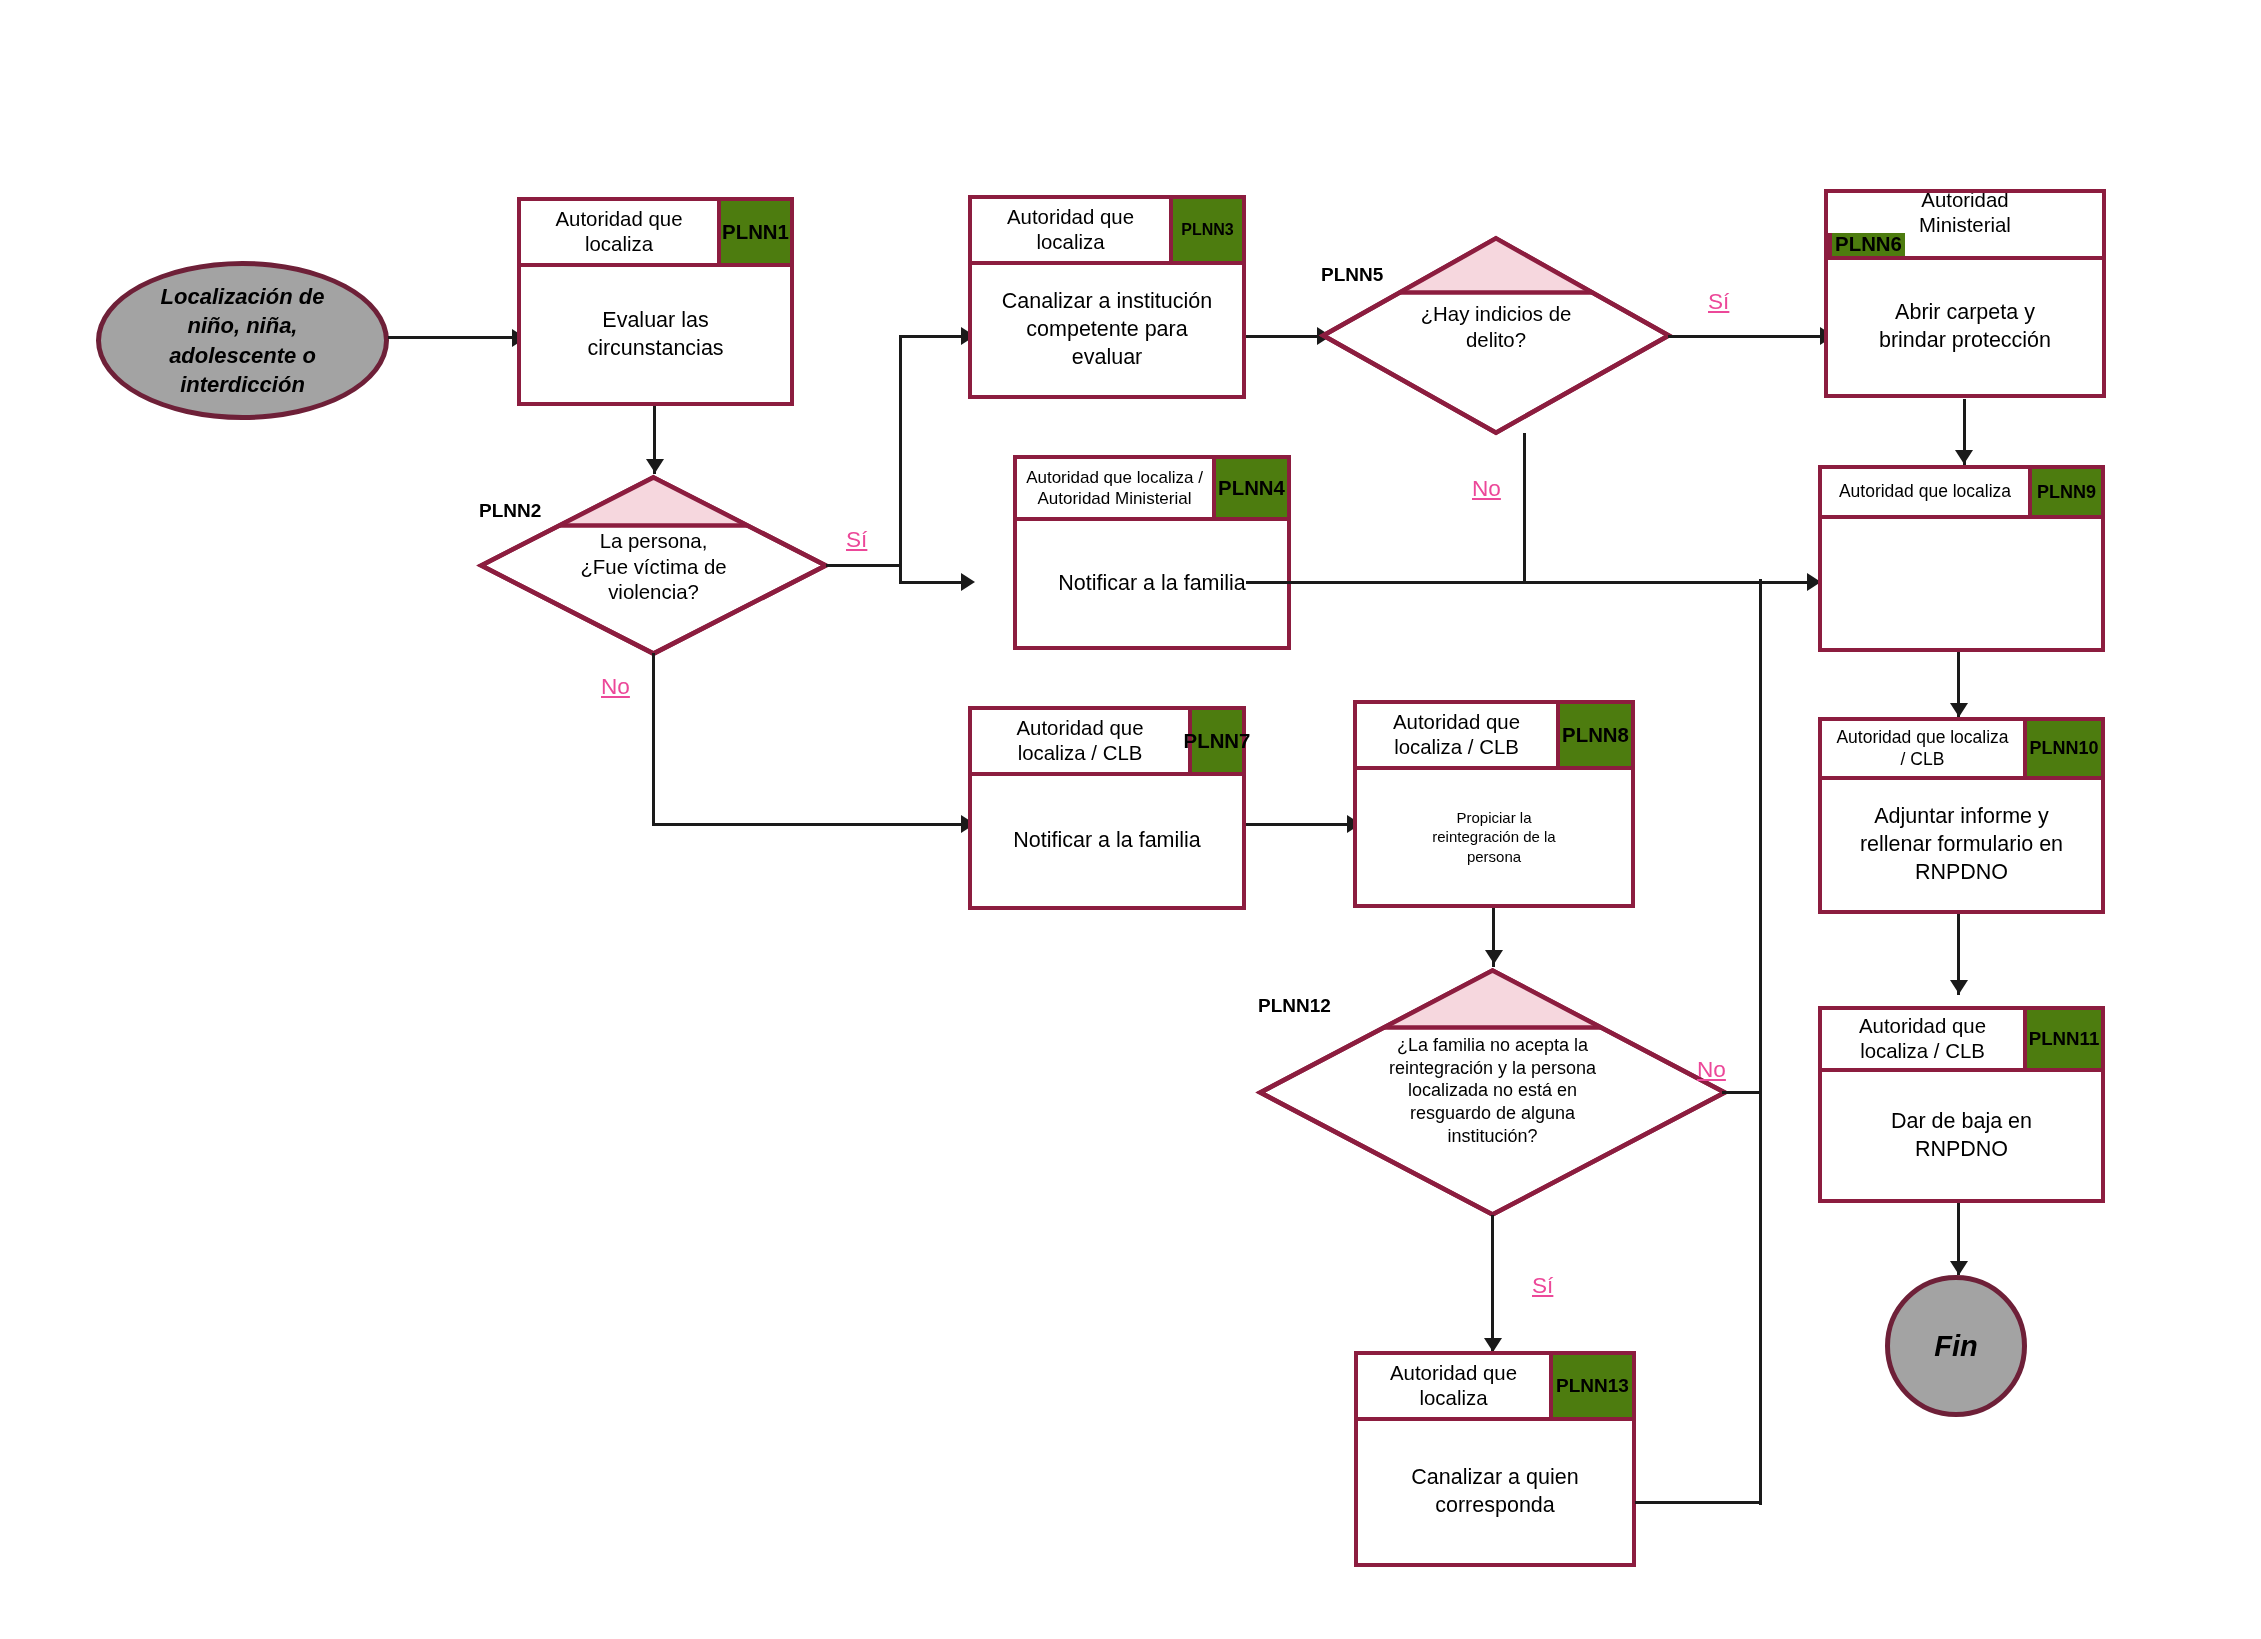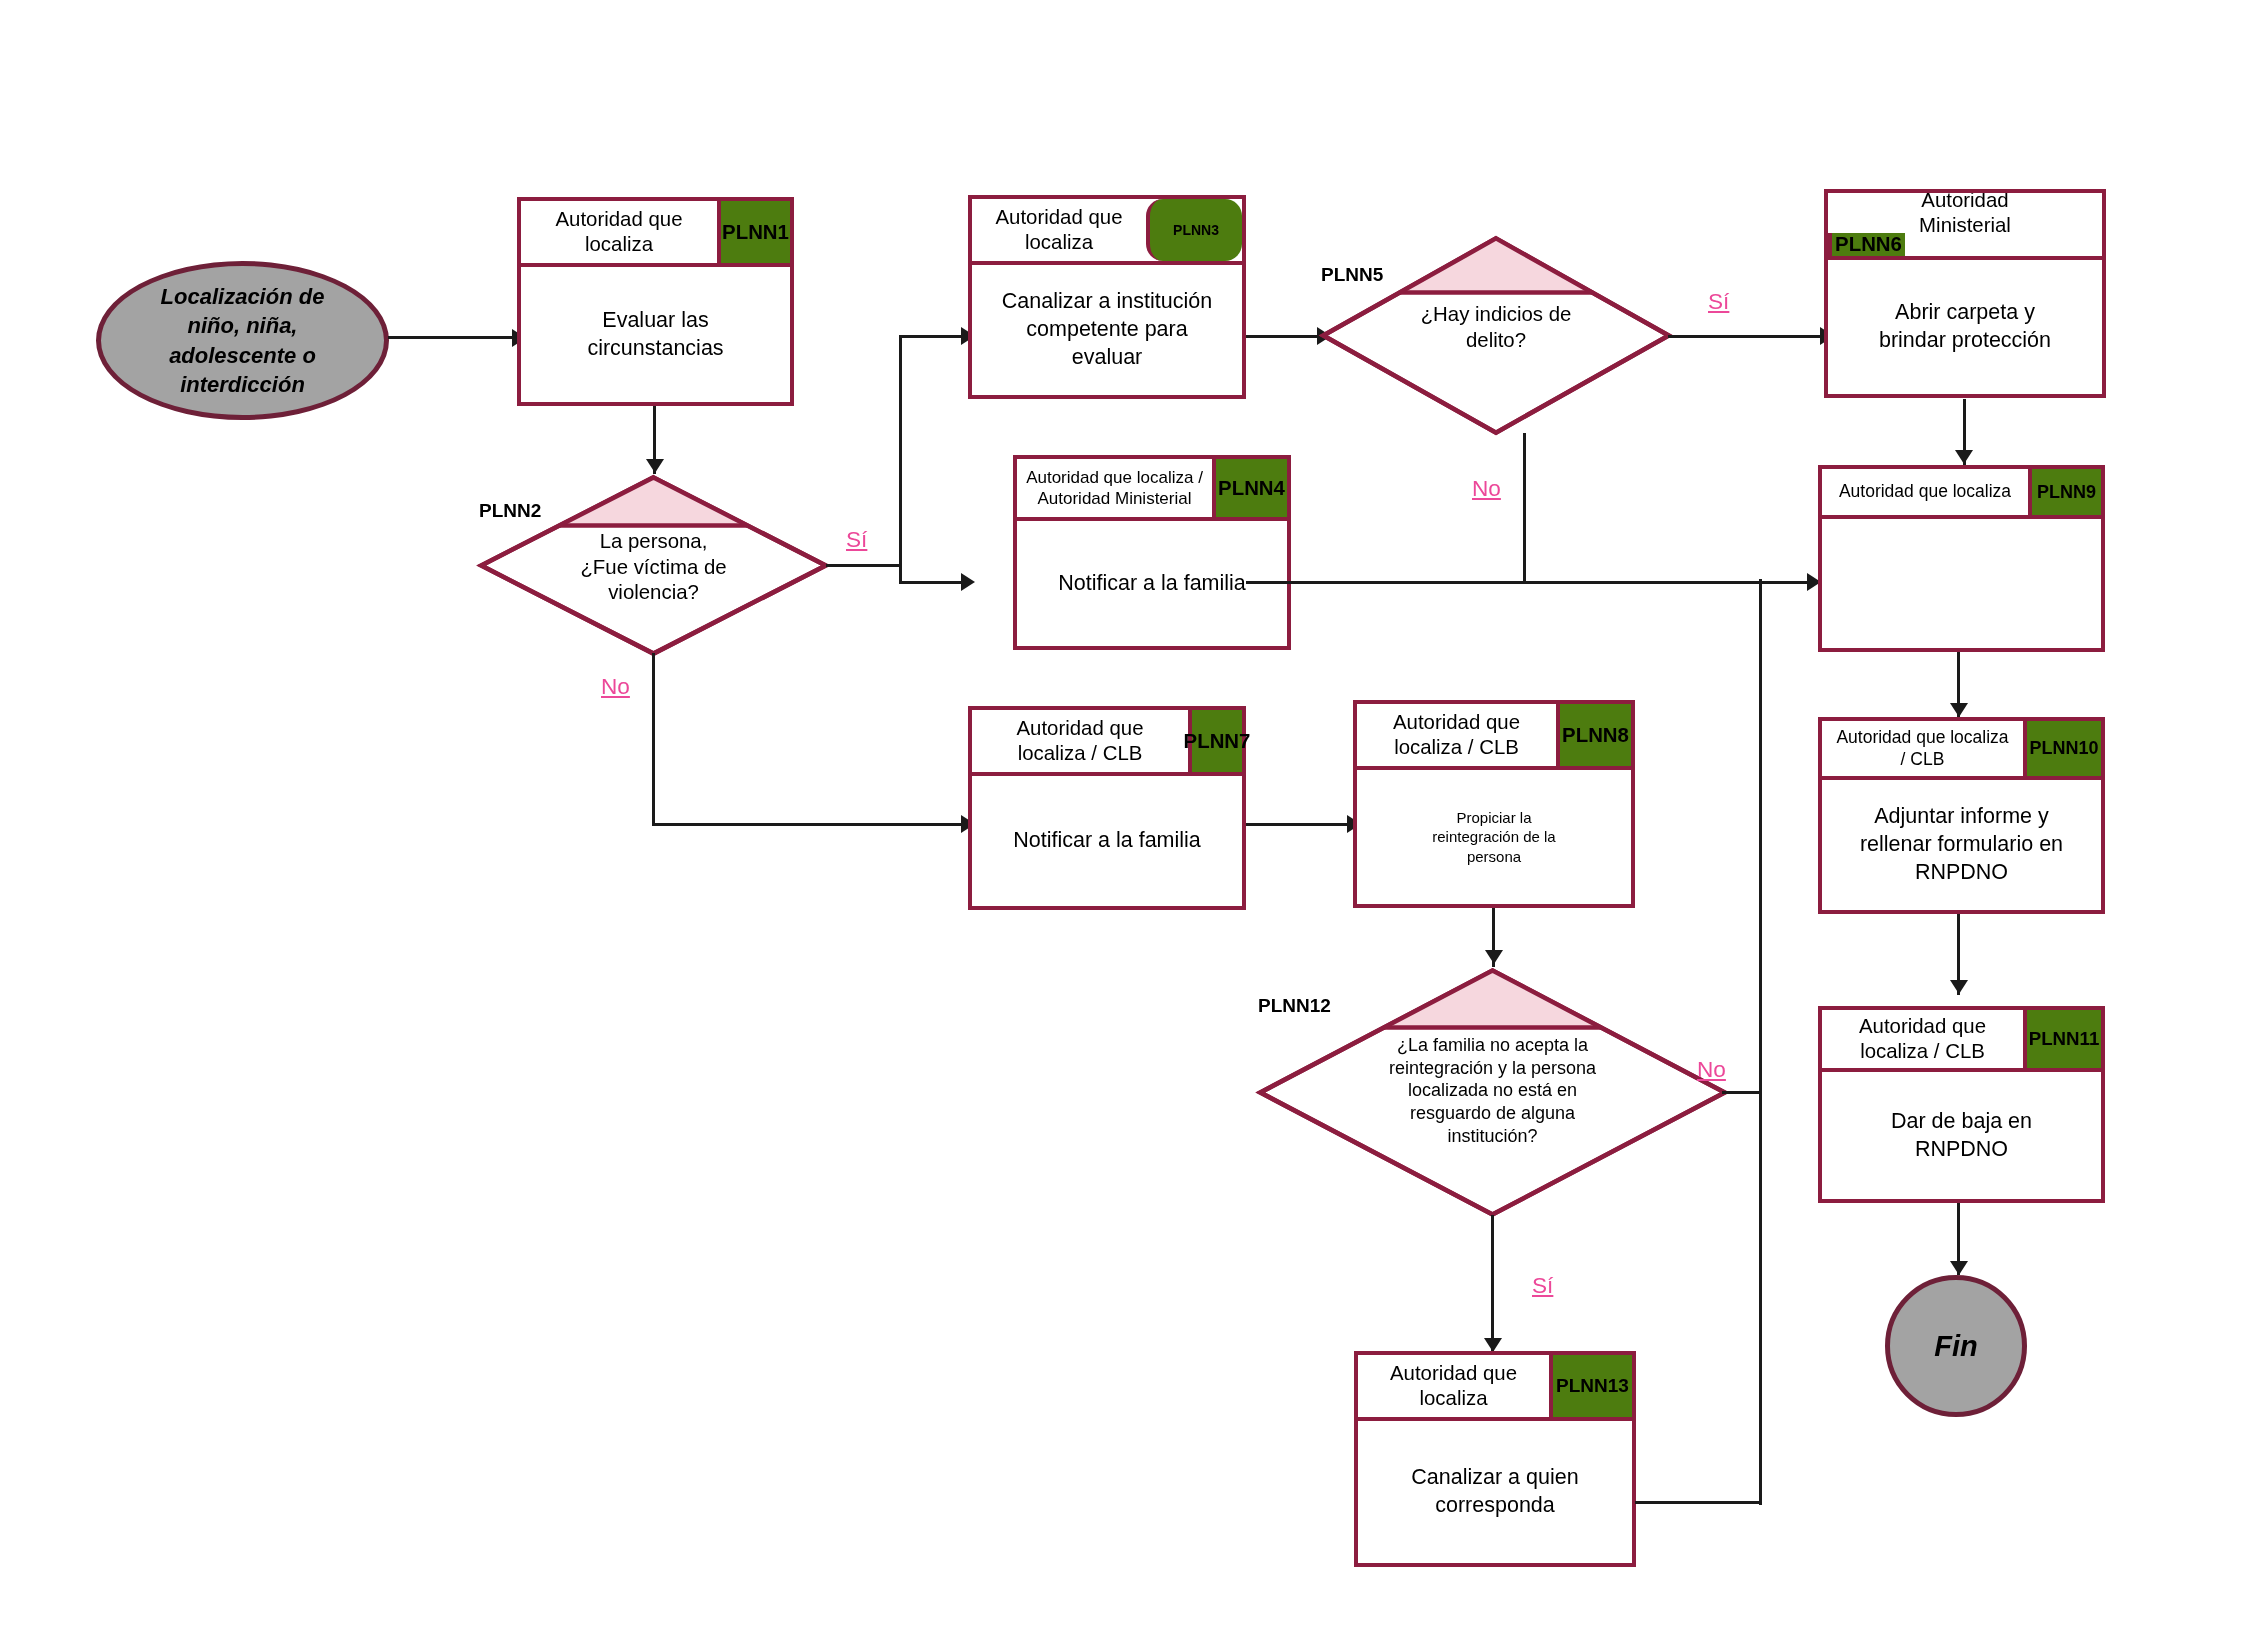--- a/index.html
+++ b/index.html
@@ -186,21 +186,21 @@
 
   <div class="elabel" style="left:601px;top:676px;">No</div>
   <div class="ln v" style="left:652px;top:653px;height:172px;"></div>
   <div class="ln h" style="left:652px;top:823px;width:313px;"></div>
   <div class="arrow right" style="left:961px;top:815px;"></div>
 
   <div class="proc" style="left:968px;top:195px;width:278px;height:204px;">
     <div class="hdr" style="height:66px;">
       <div class="role" style="font-size:20.4px;white-space:pre-line;">Autoridad que
 localiza</div>
-      <div class="code" style="font-size:14px;width:96px;border-radius:17px;">PLNN3</div>
+      <div class="code" style="font-size:16px;width:73px;">PLNN3</div>
     </div>
     <div class="body" style="font-size:21.5px;white-space:pre-line;">Canalizar a institución
 competente para
 evaluar</div>
   </div>
 
   <div class="ln h" style="left:1246px;top:335px;width:75px;"></div>
   <div class="arrow right" style="left:1317px;top:327px;"></div>
 
   <div class="proc" style="left:1013px;top:455px;width:278px;height:195px;">

